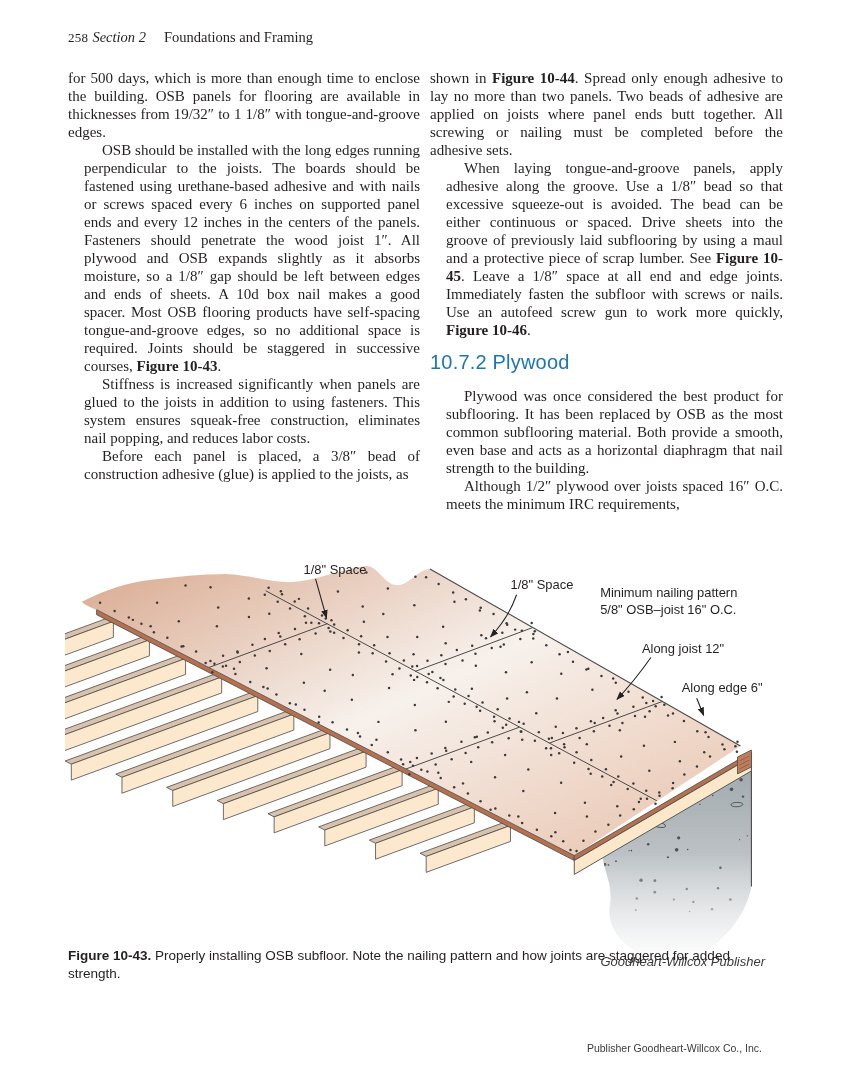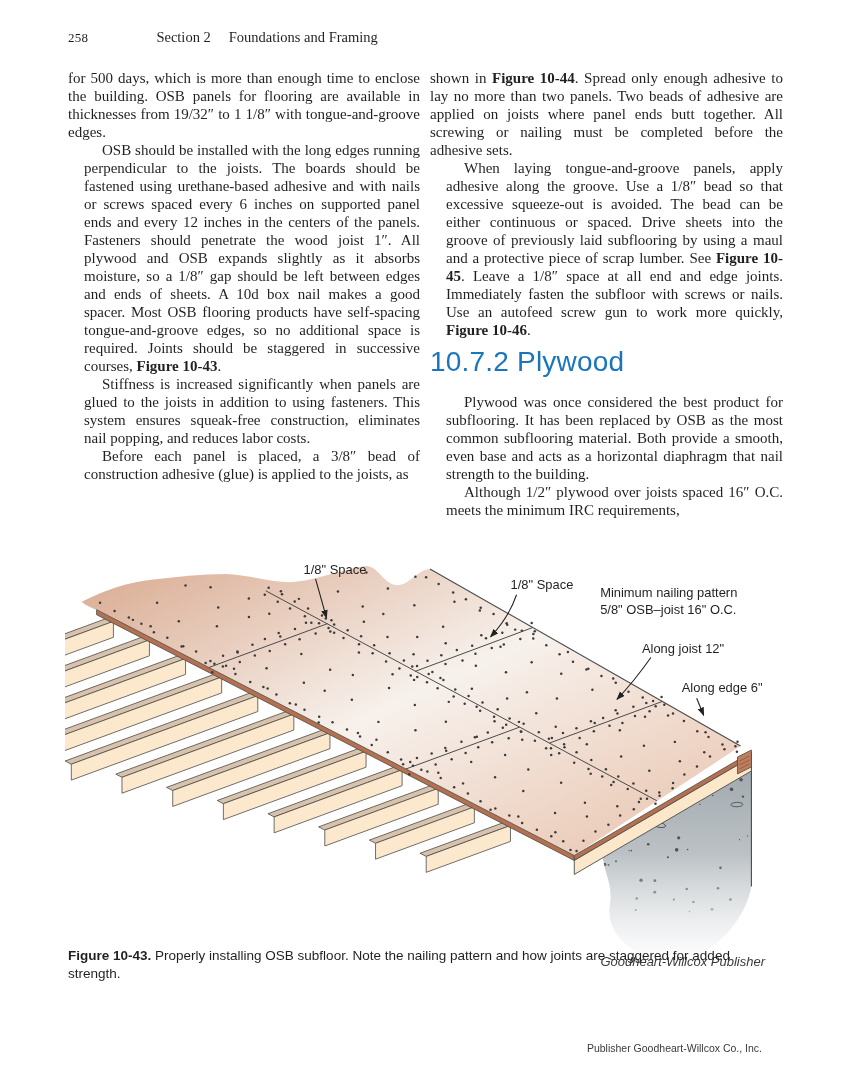--- a/index.html
+++ b/index.html
@@ -4,33 +4,33 @@
 <style>
   html,body{margin:0;padding:0;}
   body{
     width:849px;height:1087px;position:relative;background:#ffffff;
     font-family:"Liberation Serif", serif;
     color:var(--text,#231f20);
     overflow:hidden;
   }
   .running-head{position:absolute;top:28px;left:68px;width:715px;}
   .page-number{font-size:13px;letter-spacing:.3px;}
-  .section-label{font-size:14.5px;margin-left:64px;}
+  .section-label{font-size:14.5px;font-style:italic;}
   .section-title{font-size:14.5px;margin-left:14px;}
   .col{position:absolute;top:69px;font-size:15px;line-height:18px;text-align:justify;}
   .col p{margin:0;}
   .col p.indent{text-indent:18px;margin-left:16px;}
   .col b{font-weight:bold;}
   #left-col{left:68px;width:352px;}
   #right-col{left:430px;width:353px;}
   .col h2{
     font-family:"Liberation Sans", sans-serif;
     color:var(--heading-blue,#1b75bb);
-    font-size:28px;font-weight:normal;letter-spacing:.2px;
-    margin:11px 0 19px 0;line-height:24px;text-align:left;
+    font-size:20px;font-weight:normal;letter-spacing:.2px;
+    margin:11px 0 13px 0;line-height:24px;text-align:left;
   }
   #figure-box{position:absolute;left:65px;top:552px;width:720px;height:413px;}
   #fig-svg{width:100%;height:100%;display:block;}
   #fig-svg text{
     font-family:"Liberation Sans", sans-serif;font-size:13px;
     fill:var(--text,#231f20);
   }
   .figure-credit{
     position:absolute;top:954px;right:84px;
     font-family:"Liberation Sans", sans-serif;font-style:italic;

